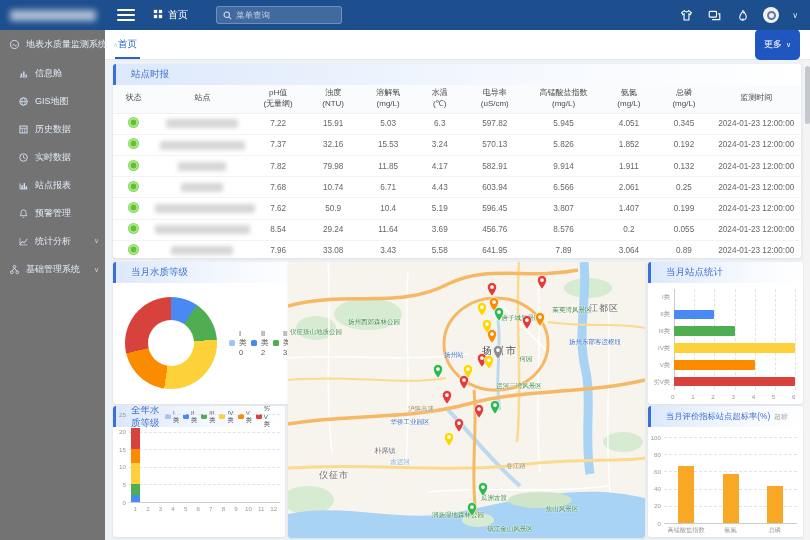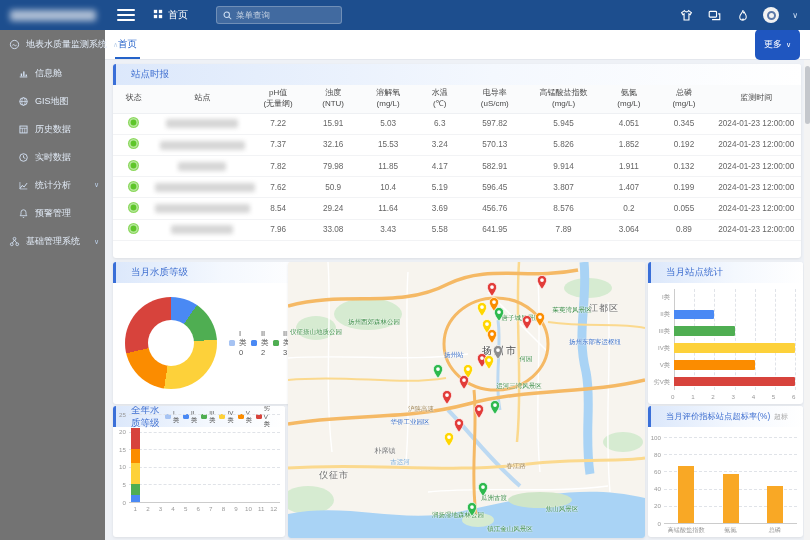--- a/index.html
+++ b/index.html
@@ -190,32 +190,41 @@
         </div>
         <div class="menu-item">
           <svg class="mi" viewBox="0 0 16 16">
             <circle cx="8" cy="8" r="5.5" fill="none" stroke="#d6e4f7" stroke-width="1.3"></circle>
             <path d="M8 4.8 V8 L10.6 9.4" fill="none" stroke="#d6e4f7" stroke-width="1.3"></path>
           </svg>
           <span class="menu-label">实时数据</span>
         </div>
         <div class="menu-item">
           <svg class="mi" viewBox="0 0 16 16">
+            <path d="M3 13 V5 M3 13 H13.5" stroke="#d6e4f7" stroke-width="1.3"></path>
+            <rect x="5" y="7.5" width="2" height="5.5" fill="#d6e4f7"></rect>
+            <rect x="8.2" y="4.5" width="2" height="8.5" fill="#d6e4f7"></rect>
+            <rect x="11.2" y="9" width="2" height="4" fill="#d6e4f7"></rect>
+          </svg>
+          <span class="menu-label">站点报表</span>
+        </div>
+        <div class="menu-item">
+          <svg class="mi" viewBox="0 0 16 16">
+            <path d="M8 2.6 a3.6 3.6 0 0 1 3.6 3.6 V9 l1.2 2.2 H3.2 L4.4 9 V6.2 A3.6 3.6 0 0 1 8 2.6 Z" fill="none" stroke="#d6e4f7" stroke-width="1.2"></path>
+            <path d="M6.8 13 a1.3 1.3 0 0 0 2.4 0" fill="none" stroke="#d6e4f7" stroke-width="1.2"></path>
+          </svg>
+          <span class="menu-label">预警管理</span>
+        </div>
+        <div class="menu-item">
+          <svg class="mi" viewBox="0 0 16 16">
             <path d="M2.8 12.5 L6 8 L9 10 L13.2 4.5" fill="none" stroke="#d6e4f7" stroke-width="1.4"></path>
             <path d="M2.8 3 V13 H13.5" stroke="#d6e4f7" stroke-width="1" fill="none"></path>
           </svg>
           <span class="menu-label">统计分析</span>
           <span class="menu-caret">∨</span>
-        </div>
-        <div class="menu-item">
-          <svg class="mi" viewBox="0 0 16 16">
-            <path d="M8 2.6 a3.6 3.6 0 0 1 3.6 3.6 V9 l1.2 2.2 H3.2 L4.4 9 V6.2 A3.6 3.6 0 0 1 8 2.6 Z" fill="none" stroke="#d6e4f7" stroke-width="1.2"></path>
-            <path d="M6.8 13 a1.3 1.3 0 0 0 2.4 0" fill="none" stroke="#d6e4f7" stroke-width="1.2"></path>
-          </svg>
-          <span class="menu-label">预警管理</span>
         </div>
         <div class="menu-root">
           <svg class="mi" viewBox="0 0 16 16">
             <circle cx="8" cy="4" r="2" fill="none" stroke="#d6e4f7" stroke-width="1.2"></circle>
             <circle cx="4" cy="12" r="2" fill="none" stroke="#d6e4f7" stroke-width="1.2"></circle>
             <circle cx="12" cy="12" r="2" fill="none" stroke="#d6e4f7" stroke-width="1.2"></circle>
             <path d="M8 6 L4.7 10.3 M8 6 L11.3 10.3" stroke="#d6e4f7" stroke-width="1.2"></path>
           </svg>
           <span class="menu-label">基础管理系统</span>
           <span class="menu-caret">∨</span>
@@ -301,20 +310,33 @@
               <td>11.85</td>
               <td>4.17</td>
               <td>582.91</td>
               <td>9.914</td>
               <td>1.911</td>
               <td>0.132</td>
               <td>2024-01-23 12:00:00</td>
             </tr>
             <tr>
               <td><span class="dot"></span></td>
+              <td><span class="blurname" style="width:42px"></span></td>
+              <td>7.68</td>
+              <td>10.74</td>
+              <td>6.71</td>
+              <td>4.43</td>
+              <td>603.94</td>
+              <td>6.566</td>
+              <td>2.061</td>
+              <td>0.25</td>
+              <td>2024-01-23 12:00:00</td>
+            </tr>
+            <tr>
+              <td><span class="dot"></span></td>
               <td><span class="blurname" style="width:100px"></span></td>
               <td>7.62</td>
               <td>50.9</td>
               <td>10.4</td>
               <td>5.19</td>
               <td>596.45</td>
               <td>3.807</td>
               <td>1.407</td>
               <td>0.199</td>
               <td>2024-01-23 12:00:00</td>

